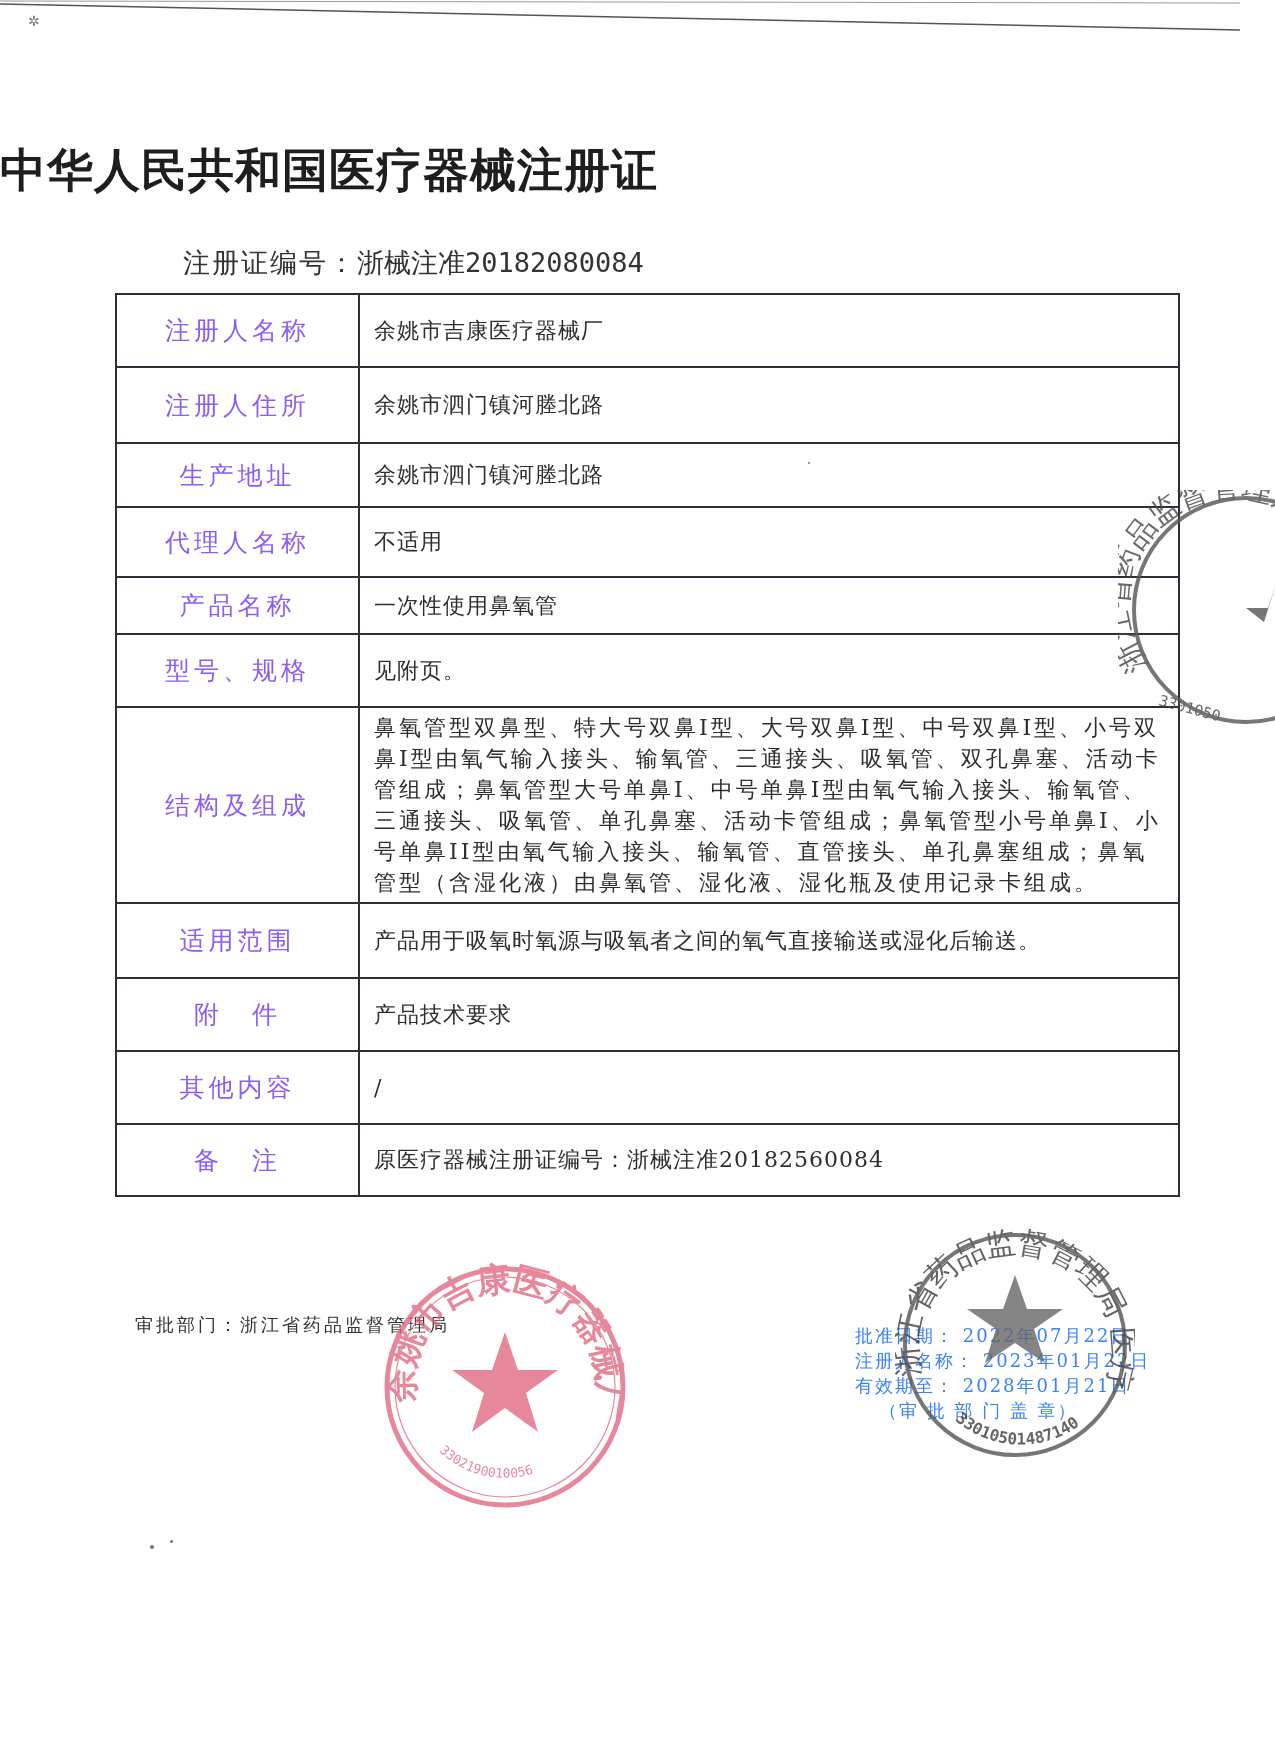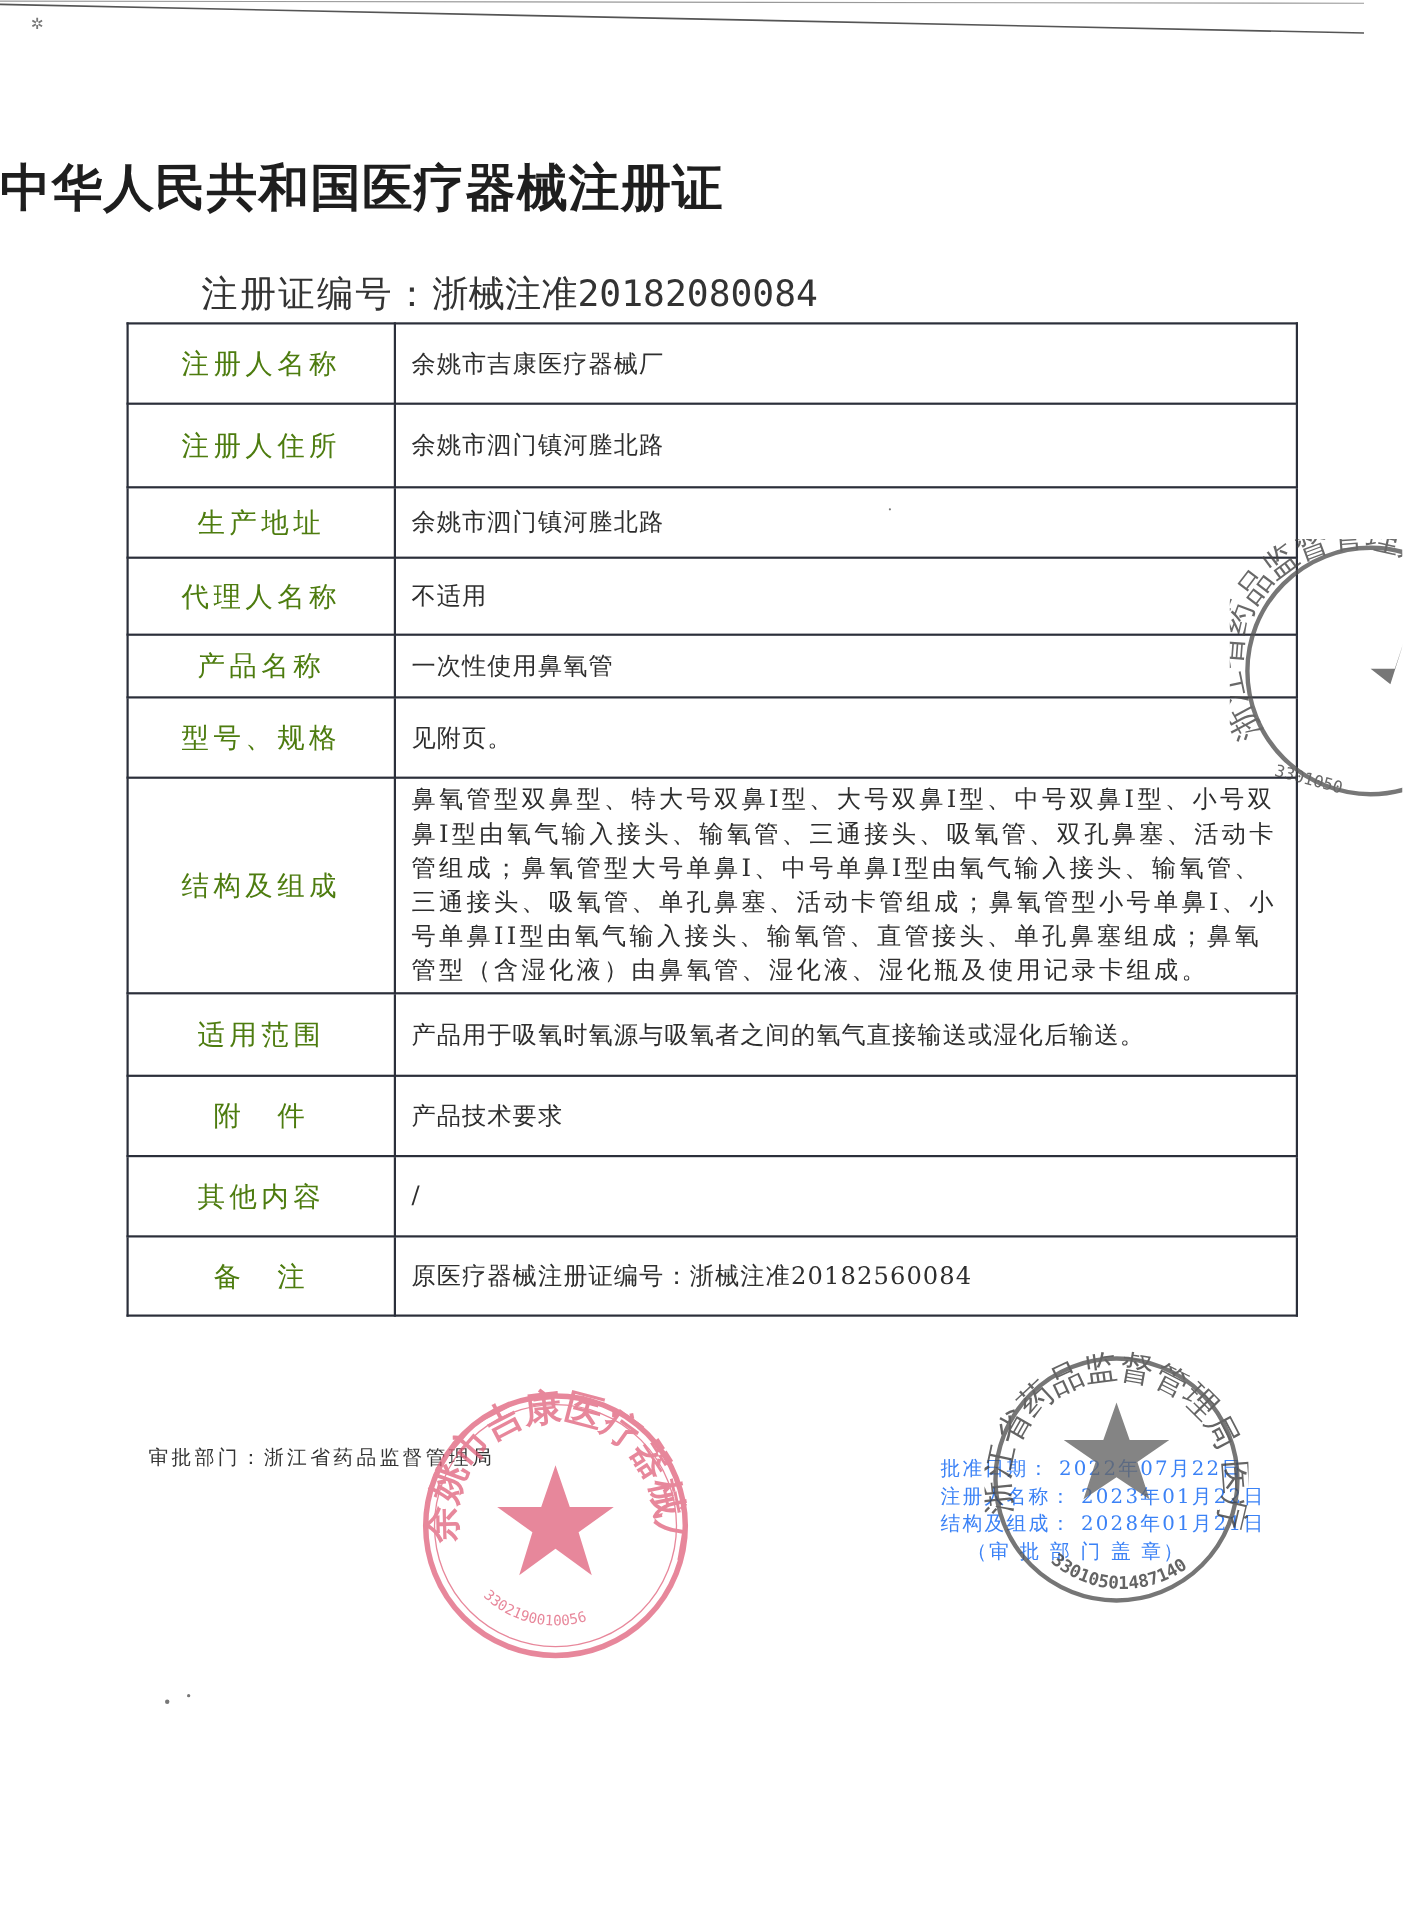--- a/index.html
+++ b/index.html
@@ -7,30 +7,30 @@
     width: 1275px; height: 1754px; background: #ffffff; position: relative; overflow: hidden;
     font-family: "DejaVu Serif", "Liberation Serif", serif; color: #2a2a2a;
   }
   .scan-edge { position: absolute; left: 0; top: 0; width: 1240px; height: 32px; }
   .title {
     position: absolute; left: 0; width: 1275px; top: 140px; text-align: left;
     font-family: Liberation Serif, serif; font-size: 46px; font-weight: bold;
     letter-spacing: 1px; color: #1e1e1e;
   }
   .regno {
-    position: absolute; left: 183px; top: 245px; font-size: 33px; color: #333; letter-spacing: 2px;
+    position: absolute; left: 183px; top: 245px; font-size: 27px; color: #333; letter-spacing: 2px;
   }
   .regno .num { font-family: "DejaVu Sans Mono", "Liberation Mono", monospace; letter-spacing: 0px; }
   table.cert {
     position: absolute; left: 115px; top: 293px; width: 1065px;
     border-collapse: collapse; table-layout: fixed;
   }
   table.cert td { border: 2px solid #2b2f3a; padding: 0; }
   table.cert td.label {
-    width: 241px; text-align: center; font-size: 25px; letter-spacing: 4px; color: #4d7c0f;
+    width: 241px; text-align: center; font-size: 25px; letter-spacing: 4px; color: #8b5cf6;
   }
   table.cert td.value {
     padding-left: 14px; padding-right: 10px; font-size: 22px; color: #2e2e2e; letter-spacing: 1px;
   }
   table.cert td.value.multi { font-size: 22px; line-height: 31px; letter-spacing: 3px; padding-top: 4px; padding-bottom: 4px; }
   .footer-dept {
     position: absolute; left: 135px; top: 1313px; font-size: 18px; color: #333; letter-spacing: 3px;
   }
   .dates {
     position: absolute; left: 855px; top: 1323px; font-size: 18px; color: #3b82f6; line-height: 25px; letter-spacing: 2px;
@@ -109,21 +109,21 @@
 <div class="dates">
   <div class="row">
     <span>批准日期：</span>
     <span>2022年07月22日</span>
   </div>
   <div class="row">
     <span>注册人名称：</span>
     <span>2023年01月22日</span>
   </div>
   <div class="row">
-    <span>结构及组成：</span>
+    <span>有效期至：</span>
     <span>2028年01月21日</span>
   </div>
   <div class="row note">（审 批 部 门 盖 章）</div>
 </div>
 
 <svg class="stamp" style="left:380px; top:1262px; width:250px; height:250px; opacity:0.75;" viewBox="0 0 250 250">
   <defs>
     <path id="arcTopRed" d="M 35 140 A 92 92 0 1 1 215 140"></path>
     <path id="arcBotRed" d="M 55 185 A 95 95 0 0 0 195 185"></path>
   </defs>

